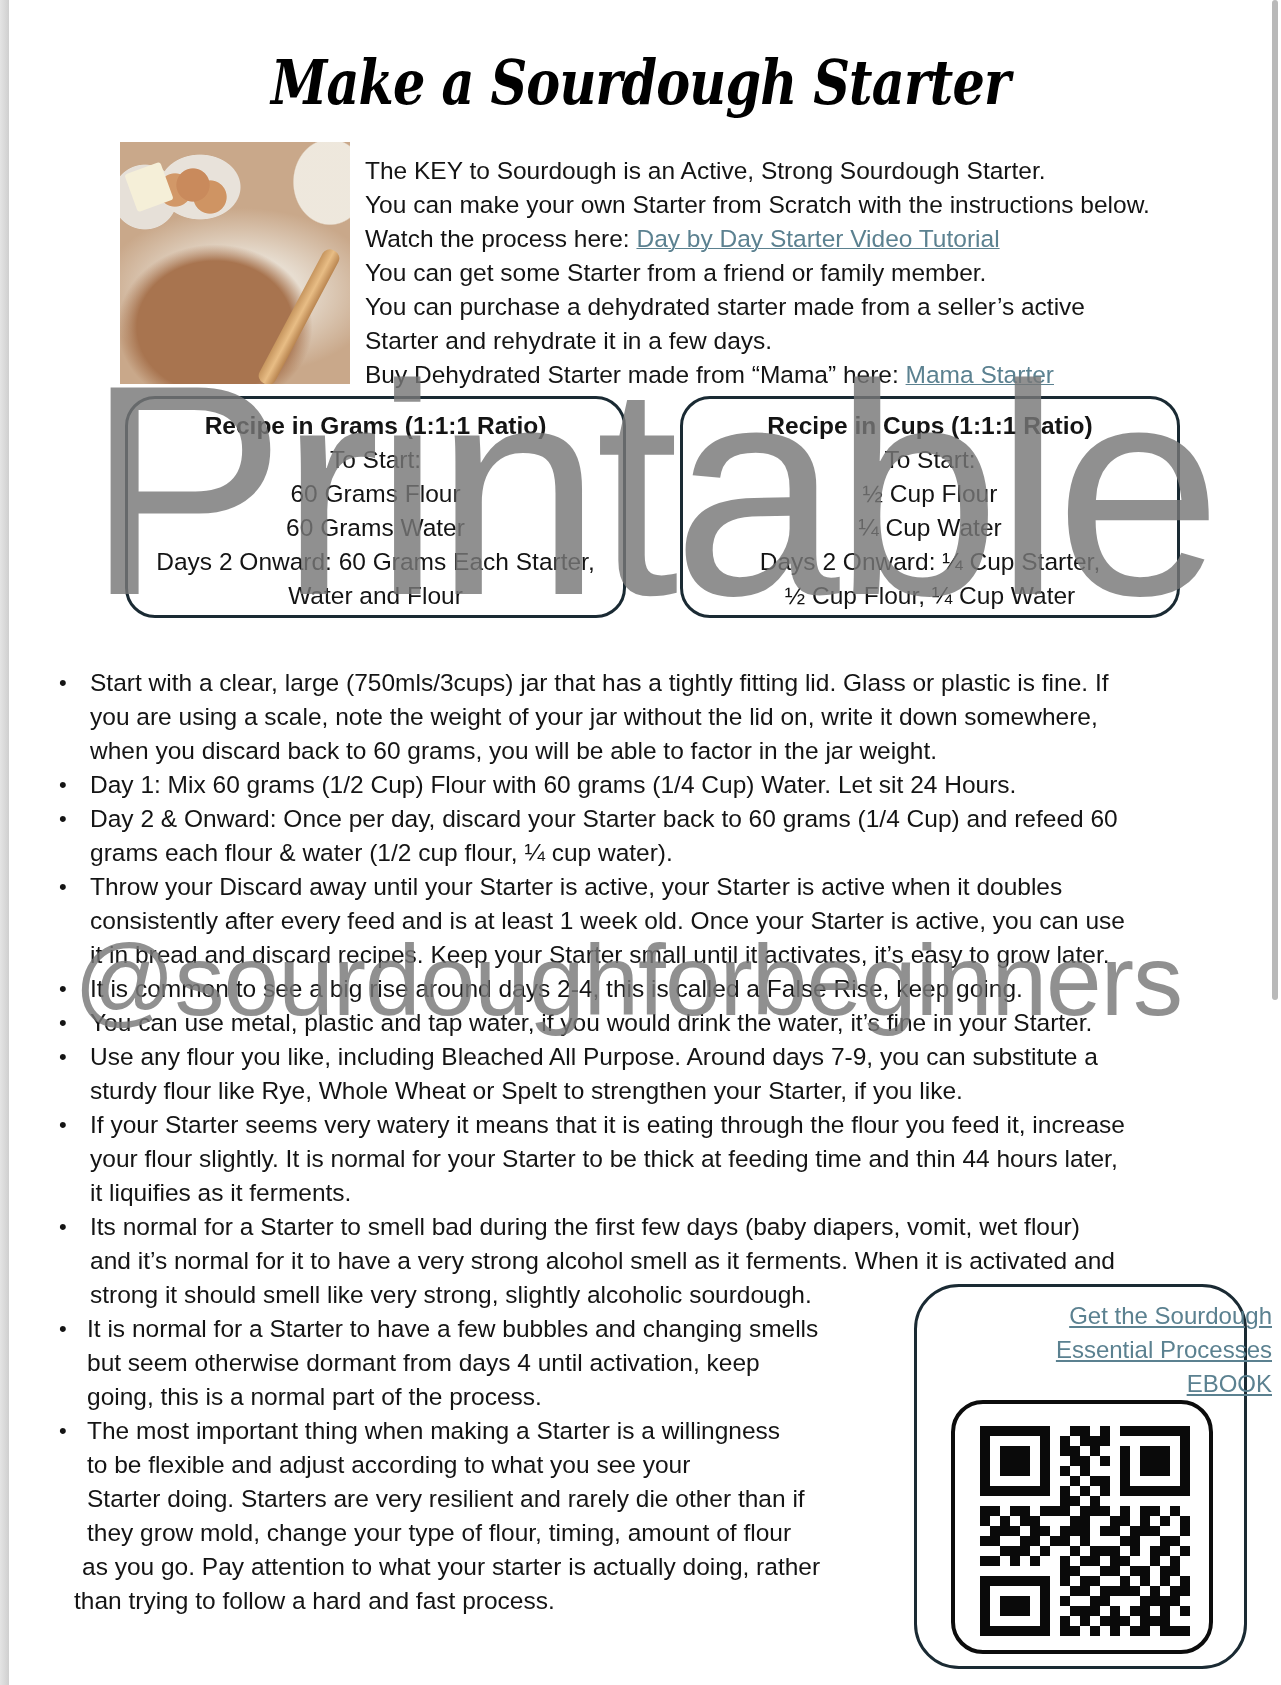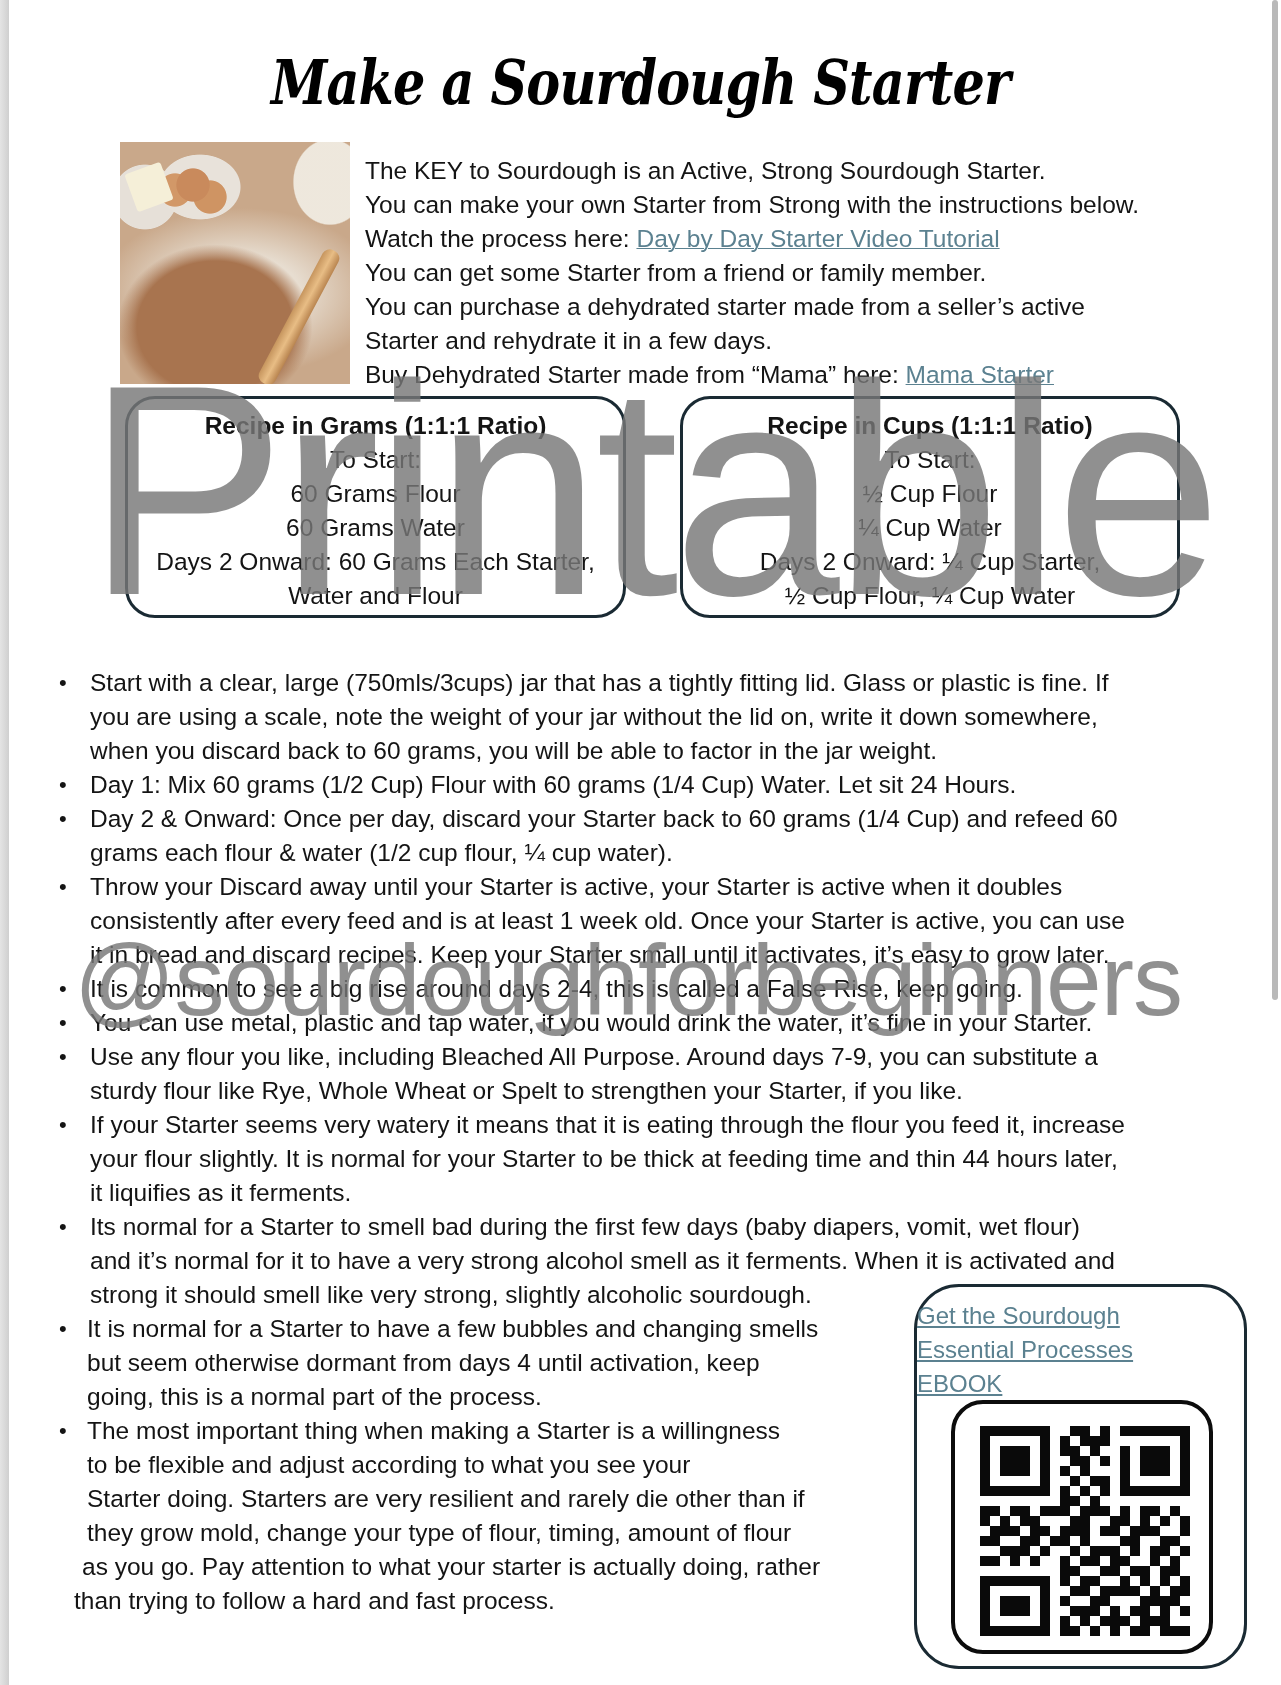--- a/index.html
+++ b/index.html
@@ -66,22 +66,22 @@
   .bullet { position:relative; padding-left:35px; }
   .bullet .dot {
     position:absolute; left:4px; top:0; font-size:22px;
   }
   .bullet .ln { white-space:nowrap; display:block; }
   .ebook-box {
     position:absolute; left:914px; top:1284px; width:333px; height:385px;
     border:3px solid #1a2a33; border-radius:45px; box-sizing:border-box;
   }
   .ebook-link {
-    position:absolute; left:0; top:12px; width:100%; text-align:left;
-    font-size:24px; line-height:34px; color:#5b8190; text-decoration:underline;
+    position:absolute; left:0; top:12px; width:100%; text-align:right;
+    font-size:24px; line-height:34px; color:#5b8190; text-decoration:underline;padding-left:28px;
   }
   .qr-frame {
     position:absolute; left:34px; top:113px; width:262px; height:254px;
     border:4px solid #0c0c0c; border-radius:32px; box-sizing:border-box; background:#fff;
   }
   .qr {
     position:absolute; left:25px; top:22px; width:210px; height:210px;
     display:grid; grid-template-columns:repeat(21,10px); grid-template-rows:repeat(21,10px);
   }
   .qr span { width:10px; height:10px; }
@@ -101,21 +101,21 @@
 
 <div class="title">Make a Sourdough Starter</div>
 
 <div class="photo">
   <div class="butter"></div>
   <div class="pin"></div>
 </div>
 
 <div class="intro">
   <div class="line">The KEY to Sourdough is an Active, Strong Sourdough Starter.</div>
-  <div class="line">You can make your own Starter from Strong with the instructions below.</div>
+  <div class="line">You can make your own Starter from Scratch with the instructions below.</div>
   <div class="line"><span>Watch the process here: </span><span class="link">Day by Day Starter Video Tutorial</span></div>
   <div class="line">You can get some Starter from a friend or family member.</div>
   <div class="line">You can purchase a dehydrated starter made from a seller’s active</div>
   <div class="line">Starter and rehydrate it in a few days.</div>
   <div class="line"><span>Buy Dehydrated Starter made from “Mama” here: </span><span class="link">Mama Starter</span></div>
 </div>
 
 <div class="recipe-box box-grams">
   <div class="head">Recipe in Grams (1:1:1 Ratio)</div>
   <div>To Start:</div>

